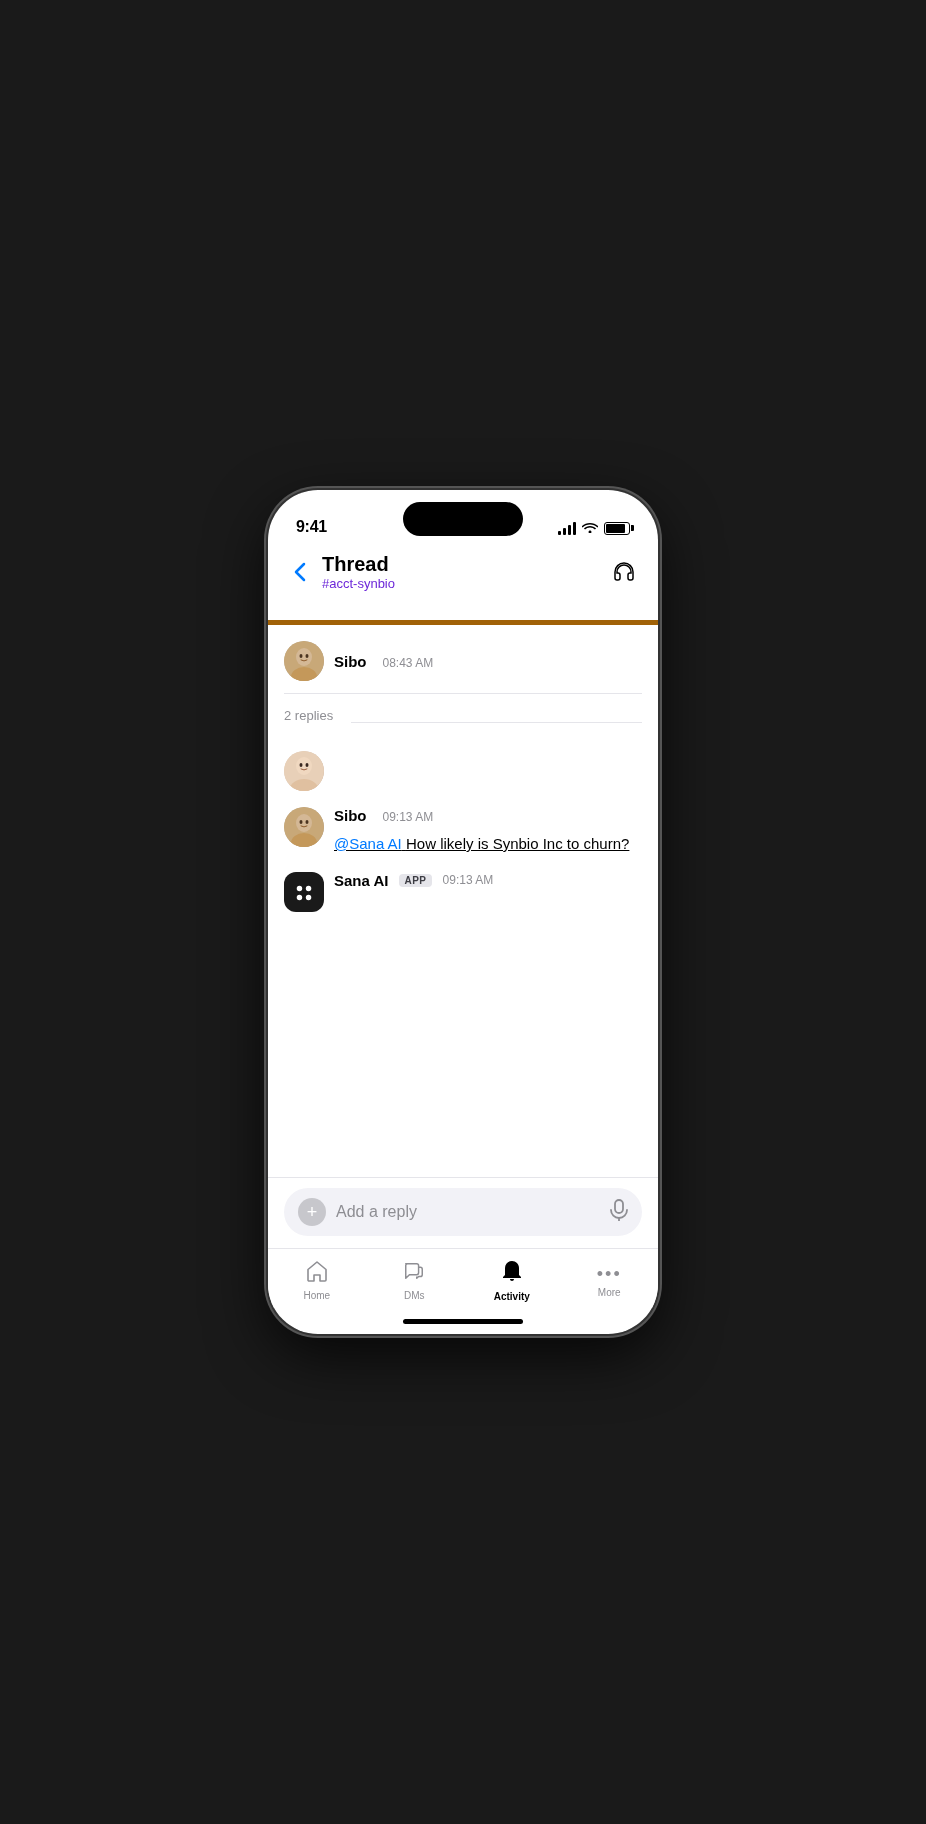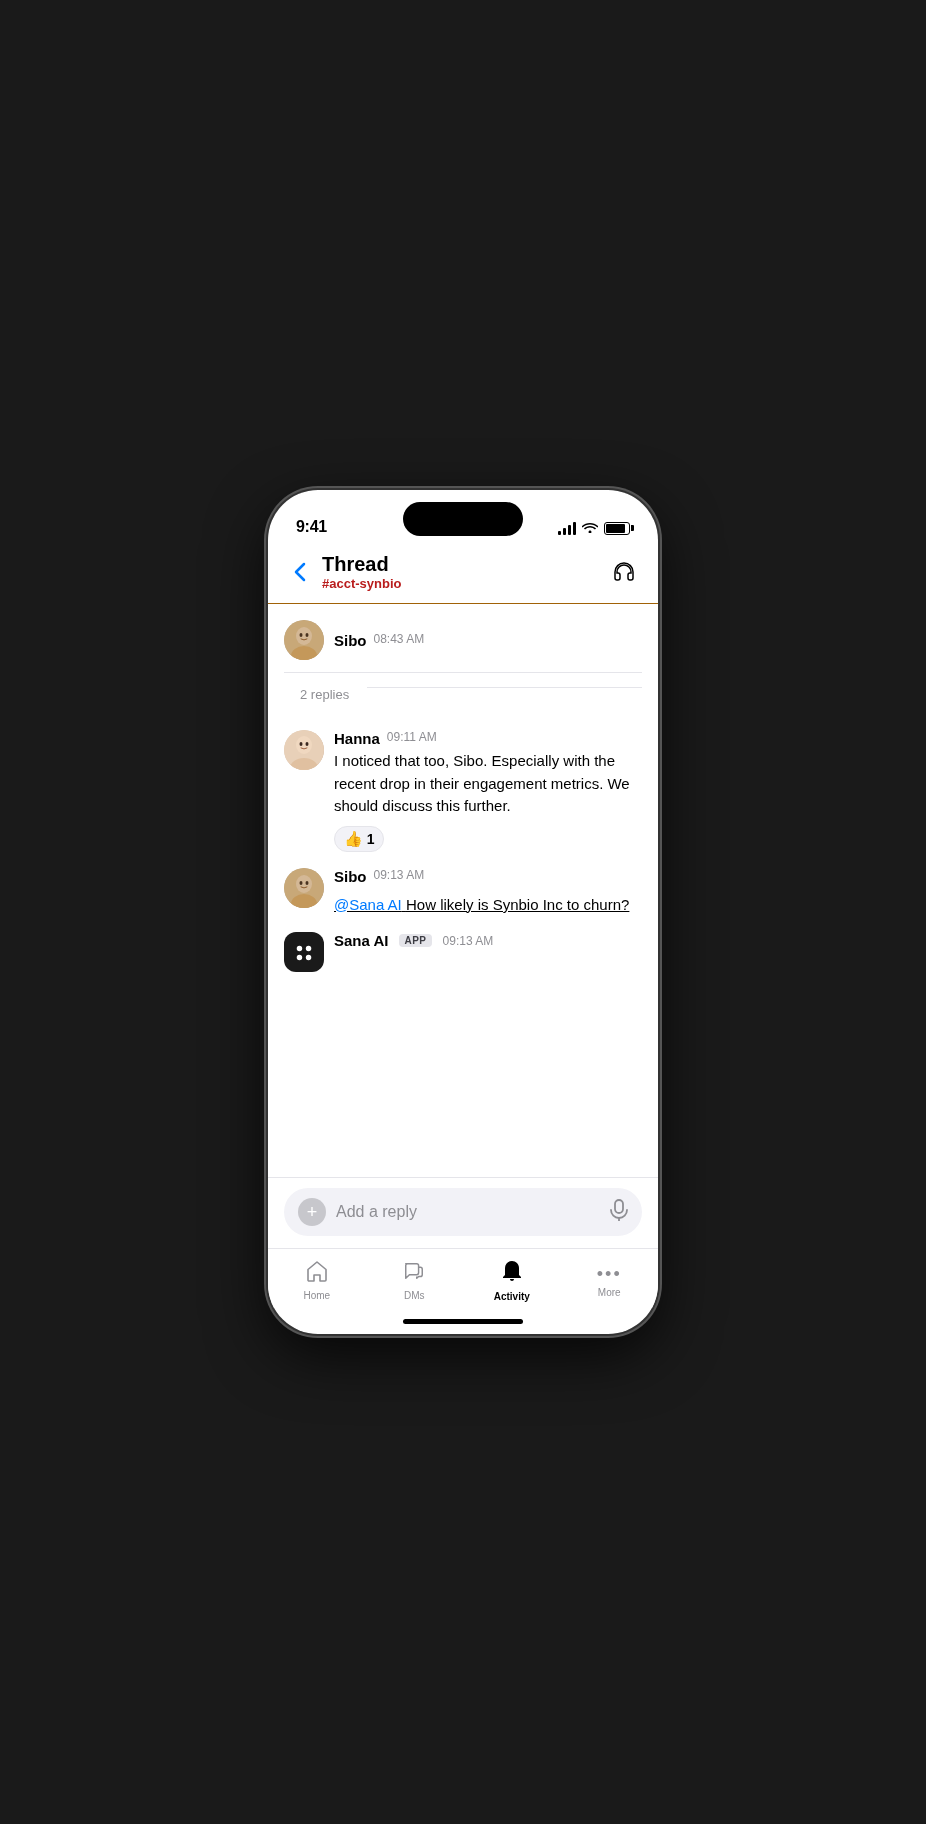--- a/index.html
+++ b/index.html
@@ -112,22 +112,22 @@
       width: 85%;
       height: 100%;
       background: #000;
       border-radius: 1px;
     }
 
     
     .header {
       display: flex;
       align-items: center;
-      padding: 8px 16px 12px;
-      border-bottom: 1px solid #a16207;
+      padding: 8px 16px 29px;
+      border-bottom: 5px solid #a16207;
       flex-shrink: 0;
     }
 
     .back-btn {
       width: 32px;
       height: 32px;
       display: flex;
       align-items: center;
       justify-content: center;
       color: #007AFF;
@@ -142,22 +142,22 @@
 
     .header-title {
       font-size: 20px;
       font-weight: 700;
       color: #000;
       line-height: 1.2;
     }
 
     .header-subtitle {
       font-size: 13px;
-      color: #b91c1c;
-      font-weight: 700;
+      color: #6d28d9;
+      font-weight: 400;
     }
 
     .header-action {
       width: 36px;
       height: 36px;
       display: flex;
       align-items: center;
       justify-content: center;
       color: #000;
       font-size: 20px;
@@ -197,22 +197,22 @@
     .avatar-sibo {
       background: linear-gradient(135deg, #c8b89a 0%, #a89070 100%);
     }
 
     .avatar-hanna {
       background: linear-gradient(135deg, #e8d5c0 0%, #c8a890 100%);
     }
 
     .sender-info {
       display: flex;
-      align-items: flex-start;
-      gap: 7px;
+      align-items: flex-end;
+      gap: 16px;
     }
 
     .sender-name {
       font-size: 15px;
       font-weight: 700;
       color: #000;
     }
 
     .message-time {
       font-size: 12px;
@@ -454,48 +454,37 @@
             </svg>
           </div>
           <div class="sender-info">
             <span class="sender-name">Sibo</span>
             <span class="message-time">08:43 AM</span>
           </div>
         </div>
       </div>
 
       <div class="replies-section">
-        <div style="display:flex;gap:18px;margin-bottom:14px;margin-left:16px;">
+        <div style="display:flex;align-items:center;gap:18px;margin-bottom:14px;">
           <span class="replies-label">2 replies</span>
           <div style="flex:1;height:1px;background:#e5e5ea;"></div>
         </div>
 
         <div class="reply-message">
           <div class="avatar avatar-hanna">
             <svg width="40" height="40" viewBox="0 0 40 40">
               <rect width="40" height="40" rx="20" fill="#e8d0b8"></rect>
               <ellipse cx="20" cy="15" rx="8" ry="9" fill="#f0d8c0"></ellipse>
               <ellipse cx="20" cy="38" rx="14" ry="10" fill="#e0c0a0"></ellipse>
               <circle cx="20" cy="15" r="7" fill="#f0d8c0"></circle>
               <ellipse cx="17" cy="14" rx="1.5" ry="2" fill="#3a2820"></ellipse>
               <ellipse cx="23" cy="14" rx="1.5" ry="2" fill="#3a2820"></ellipse>
               <path d="M17 18 Q20 20 23 18" stroke="#9b6040" stroke-width="1" fill="none" stroke-linecap="round"></path>
             </svg>
           </div>
-          <div class="reply-content">
-            <div class="sender-info">
-              <span class="sender-name">Hanna</span>
-              <span class="message-time">09:11 AM</span>
-            </div>
-            <div class="message-body" style="margin-top:3px;">I noticed that too, Sibo. Especially with the recent drop in their engagement metrics. We should discuss this further.</div>
-            <div class="reaction-bubble">
-              <span>👍</span>
-              <span class="reaction-count">1</span>
-            </div>
-          </div>
         </div>
 
         <div class="reply-message">
           <div class="avatar avatar-sibo">
             <svg width="40" height="40" viewBox="0 0 40 40">
               <rect width="40" height="40" rx="20" fill="#c8a878"></rect>
               <ellipse cx="20" cy="16" rx="8" ry="9" fill="#d4b896"></ellipse>
               <ellipse cx="20" cy="36" rx="13" ry="10" fill="#c4985a"></ellipse>
               <circle cx="20" cy="16" r="7" fill="#d4b896"></circle>
               <ellipse cx="17" cy="15" rx="1.5" ry="2" fill="#4a3320"></ellipse>

